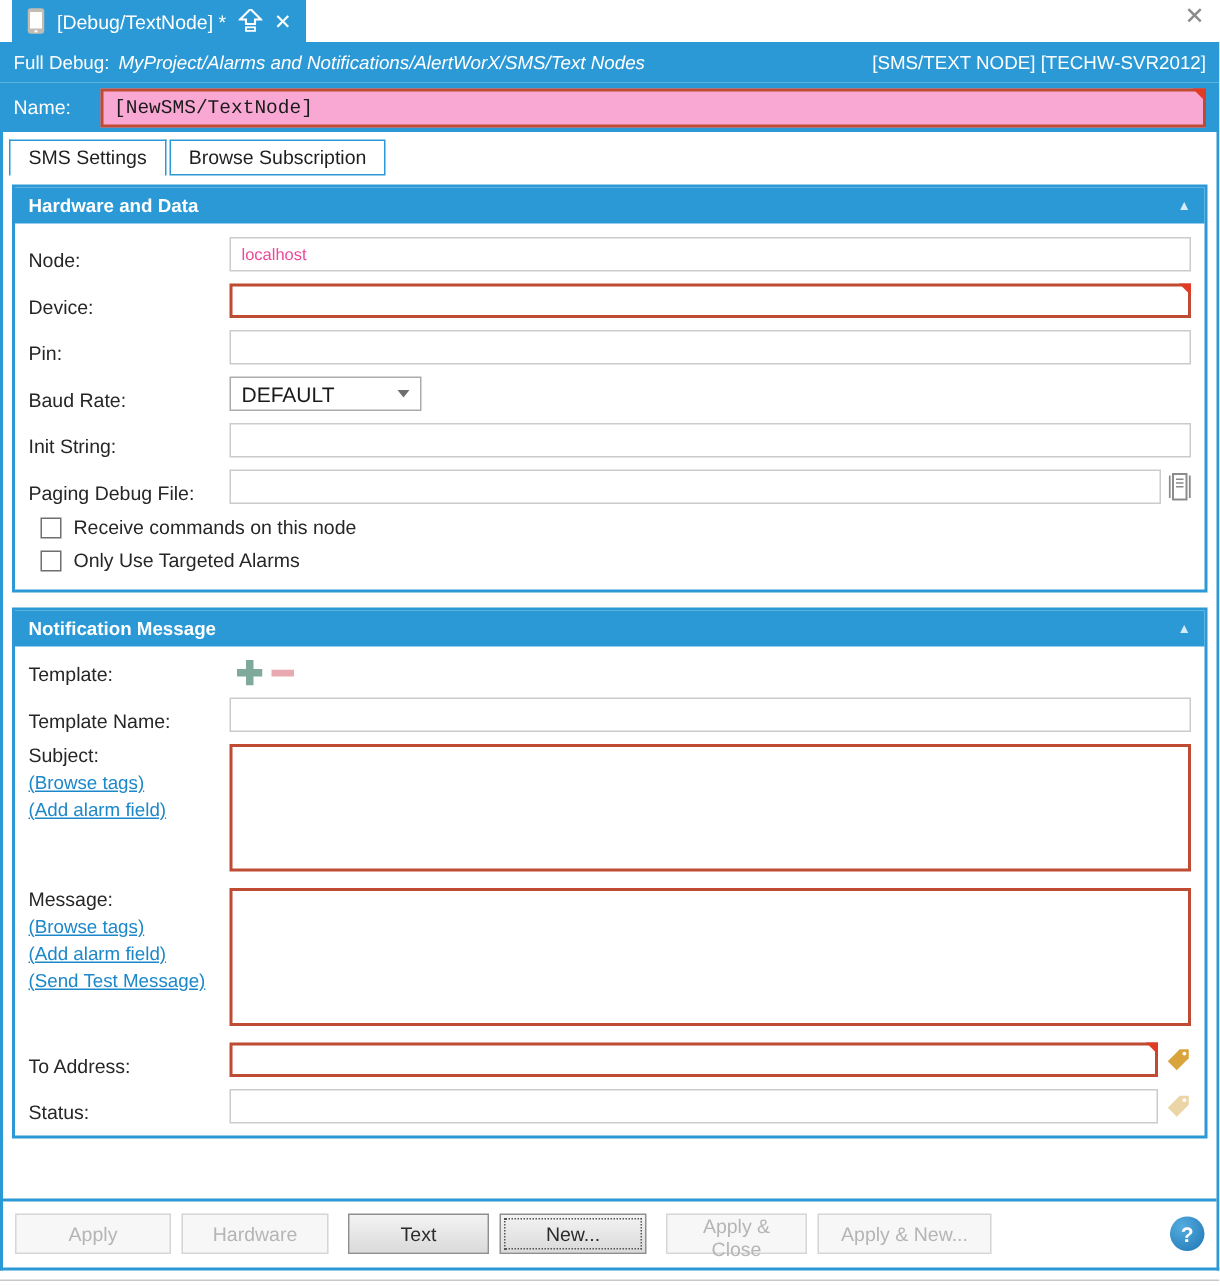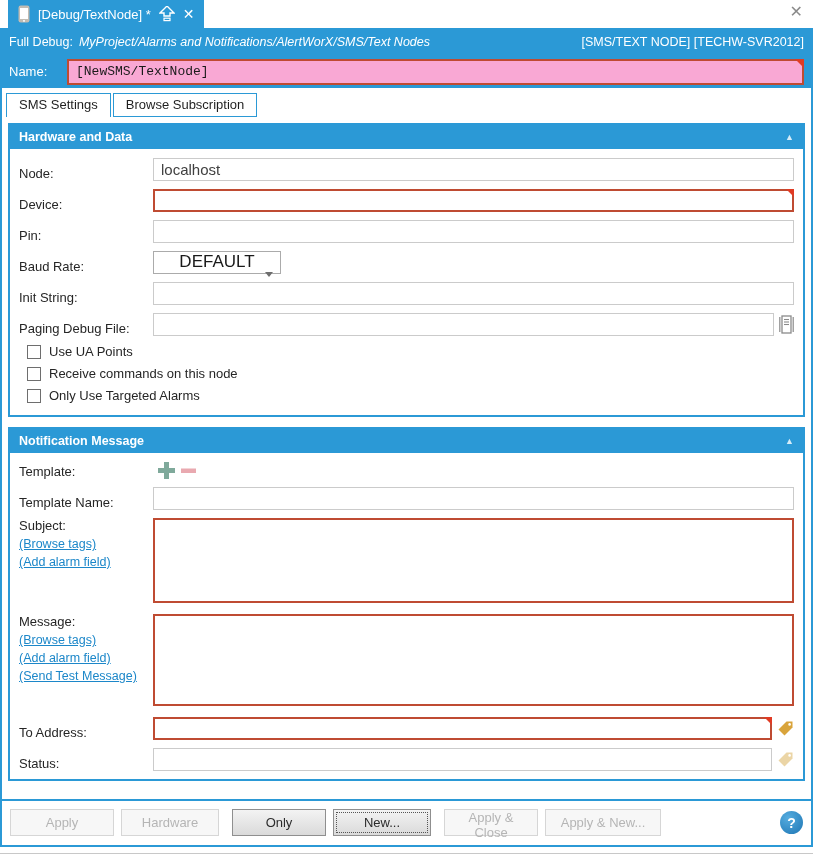--- a/index.html
+++ b/index.html
@@ -68,35 +68,35 @@
   }
   .collapse-arrow { margin-left:auto; font-size:9px; color:#D5ECF8; line-height:1; }
   .sec-body { padding:9px 9px 5px; }
 
   
   .frow { display:flex; align-items:flex-end; margin-bottom:8px; }
   .flabel { width:134px; flex-shrink:0; font-size:13px; color:#262626; }
   .fwrap { flex:1; position:relative; display:flex; }
   input.txt {
     width:100%; height:23px; border:1px solid #CBCBCB;
-    padding:2px 7px; font-size:15px; color:#404040;
+    padding:2px 7px; font-size:11px; color:#ec4899;
     font-family:inherit; outline:none; background:#fff;
   }
   input.invalid { border:2px solid #BF4B32; }
   .corner {
     position:absolute; top:0; right:0; width:0; height:0;
     border-top:8px solid #E03B24; border-left:8px solid transparent;
   }
   .nm-wrap .corner { border-top-width:9px; border-left-width:9px; }
 
   
   .combo {
     height:23px; border:1px solid #ABABAB; background:#fff;
     display:flex; align-items:center; padding:0 7px;
-    font-size:17px; color:#1a1a1a;flex-direction:column;
+    font-size:14px; color:#1a1a1a;
   }
   .combo-arrow {
     margin-left:auto; width:0; height:0;
     border-left:4px solid transparent; border-right:4px solid transparent;
     border-top:5px solid #6e6e6e;
   }
   .combo.baud { width:128px; flex:none; }
   .combo.template { flex:1; }
 
   
@@ -240,24 +240,20 @@
             <line x1="5" y1="4.5" x2="10" y2="4.5" stroke="#8a8a8a" stroke-width="1.1"></line>
             <line x1="5" y1="7" x2="10" y2="7" stroke="#8a8a8a" stroke-width="1.1"></line>
             <line x1="5" y1="9.5" x2="10" y2="9.5" stroke="#8a8a8a" stroke-width="1.1"></line>
             <line x1="0.8" y1="2" x2="0.8" y2="17" stroke="#8a8a8a" stroke-width="1.2"></line>
             <line x1="14.2" y1="2" x2="14.2" y2="17" stroke="#8a8a8a" stroke-width="1.2"></line>
           </svg>
         </span>
       </div>
       <div class="chkrow">
         <span class="chkbox"></span>
-        <span class="chklabel">Use UA Points</span>
-      </div>
-      <div class="chkrow">
-        <span class="chkbox"></span>
         <span class="chklabel">Receive commands on this node</span>
       </div>
       <div class="chkrow">
         <span class="chkbox"></span>
         <span class="chklabel">Only Use Targeted Alarms</span>
       </div>
     </div>
   </div>
 
   <div class="section" style="margin-top:10px;">
@@ -329,21 +325,21 @@
             <circle cx="12.6" cy="4.4" r="1.3" fill="#ffffff"></circle>
           </svg>
         </span>
       </div>
     </div>
   </div>
 
   <div class="footer">
     <button class="btn w-apply">Apply</button>
     <button class="btn w-refresh">Hardware</button>
-    <button class="btn on w-close">Only</button>
+    <button class="btn on w-close">Text</button>
     <button class="btn on focus w-new">New...</button>
     <button class="btn w-ac">Apply &amp; Close</button>
     <button class="btn w-an">Apply &amp; New...</button>
     <span class="help-btn">?</span>
   </div>
 </div>
 
 <div class="window-bottom-line"></div>
 
 </body></html>

